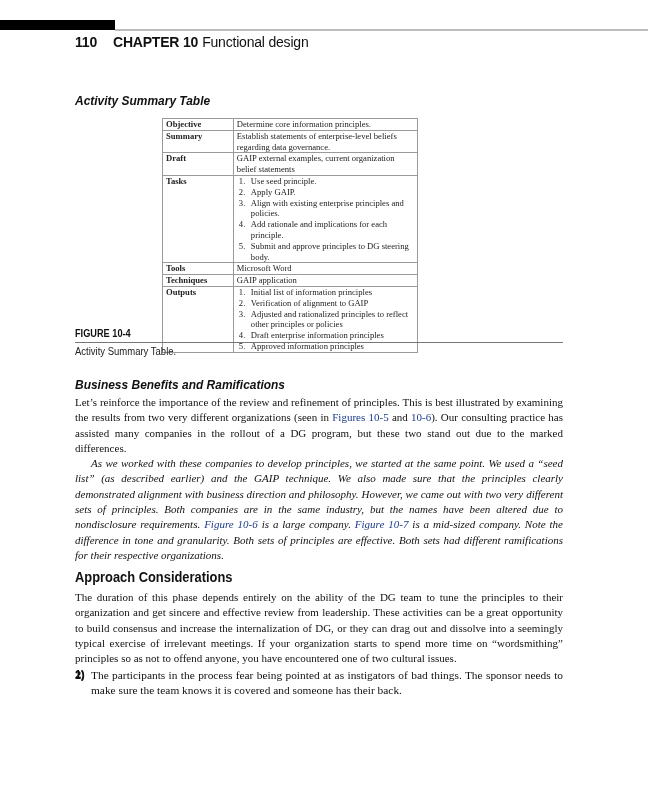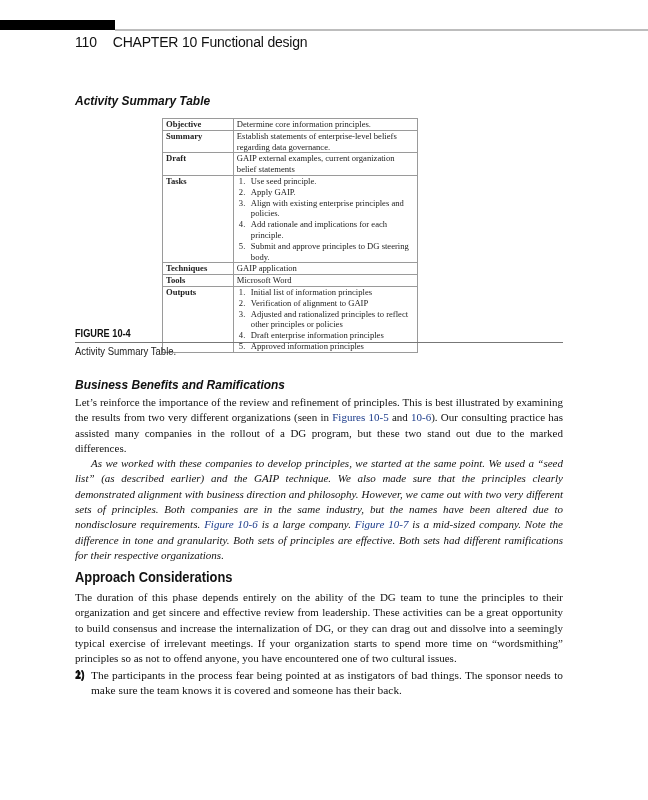--- a/index.html
+++ b/index.html
@@ -10,22 +10,22 @@
     .page { position: absolute; left: 0; top: 0; width: 648px; height: 800px; }
 
     
     .hdr-bar { position: absolute; left: 0; top: 20px; width: 115px; height: 10px; background: #000; }
     .hdr-rule { position: absolute; left: 115px; top: 29px; width: 533px; height: 2px; background: #bdbdbd; }
     .hdr-text {
       position: absolute; left: 75px; top: 34px;
       font-family: "Liberation Sans", sans-serif; font-size: 14px; color: #111;
       white-space: nowrap; letter-spacing: -0.2px;
     }
-    .hdr-text .pg { font-weight: normal; margin-right: 16px; }
-    .hdr-text .ch { font-weight: normal; margin-right: 4px; }
+    .hdr-text .pg { font-weight: bold; margin-right: 16px; }
+    .hdr-text .ch { font-weight: bold; margin-right: 4px; }
     .hdr-text .title { font-weight: normal; }
 
     
     .sec-title {
       position: absolute; left: 75px;
       font-family: "Liberation Sans", sans-serif; font-weight: bold;
       font-size: 13px; color: #111; white-space: nowrap; transform: scaleX(0.92); transform-origin: left;
     }
     .sec-title.italic { font-style: italic; }
     .sec-title.big { font-size: 14px; }
@@ -110,26 +110,26 @@
           <ol>
             <li><span class="num">1.</span><span>Use seed principle.</span></li>
             <li><span class="num">2.</span><span>Apply GAIP.</span></li>
             <li><span class="num">3.</span><span>Align with existing enterprise principles and policies.</span></li>
             <li><span class="num">4.</span><span>Add rationale and implications for each principle.</span></li>
             <li><span class="num">5.</span><span>Submit and approve principles to DG steering body.</span></li>
           </ol>
         </td>
       </tr>
       <tr>
+        <td class="lbl">Tools</td>
+        <td class="val">Microsoft Word</td>
+      </tr>
+      <tr>
         <td class="lbl">Techniques</td>
         <td class="val">GAIP application</td>
-      </tr>
-      <tr>
-        <td class="lbl">Tools</td>
-        <td class="val">Microsoft Word</td>
       </tr>
       <tr>
         <td class="lbl">Outputs</td>
         <td class="val">
           <ol>
             <li><span class="num">1.</span><span>Initial list of information principles</span></li>
             <li><span class="num">2.</span><span>Verification of alignment to GAIP</span></li>
             <li><span class="num">3.</span><span>Adjusted and rationalized principles to reflect other principles or policies</span></li>
             <li><span class="num">4.</span><span>Draft enterprise information principles</span></li>
             <li><span class="num">5.</span><span>Approved information principles</span></li>

